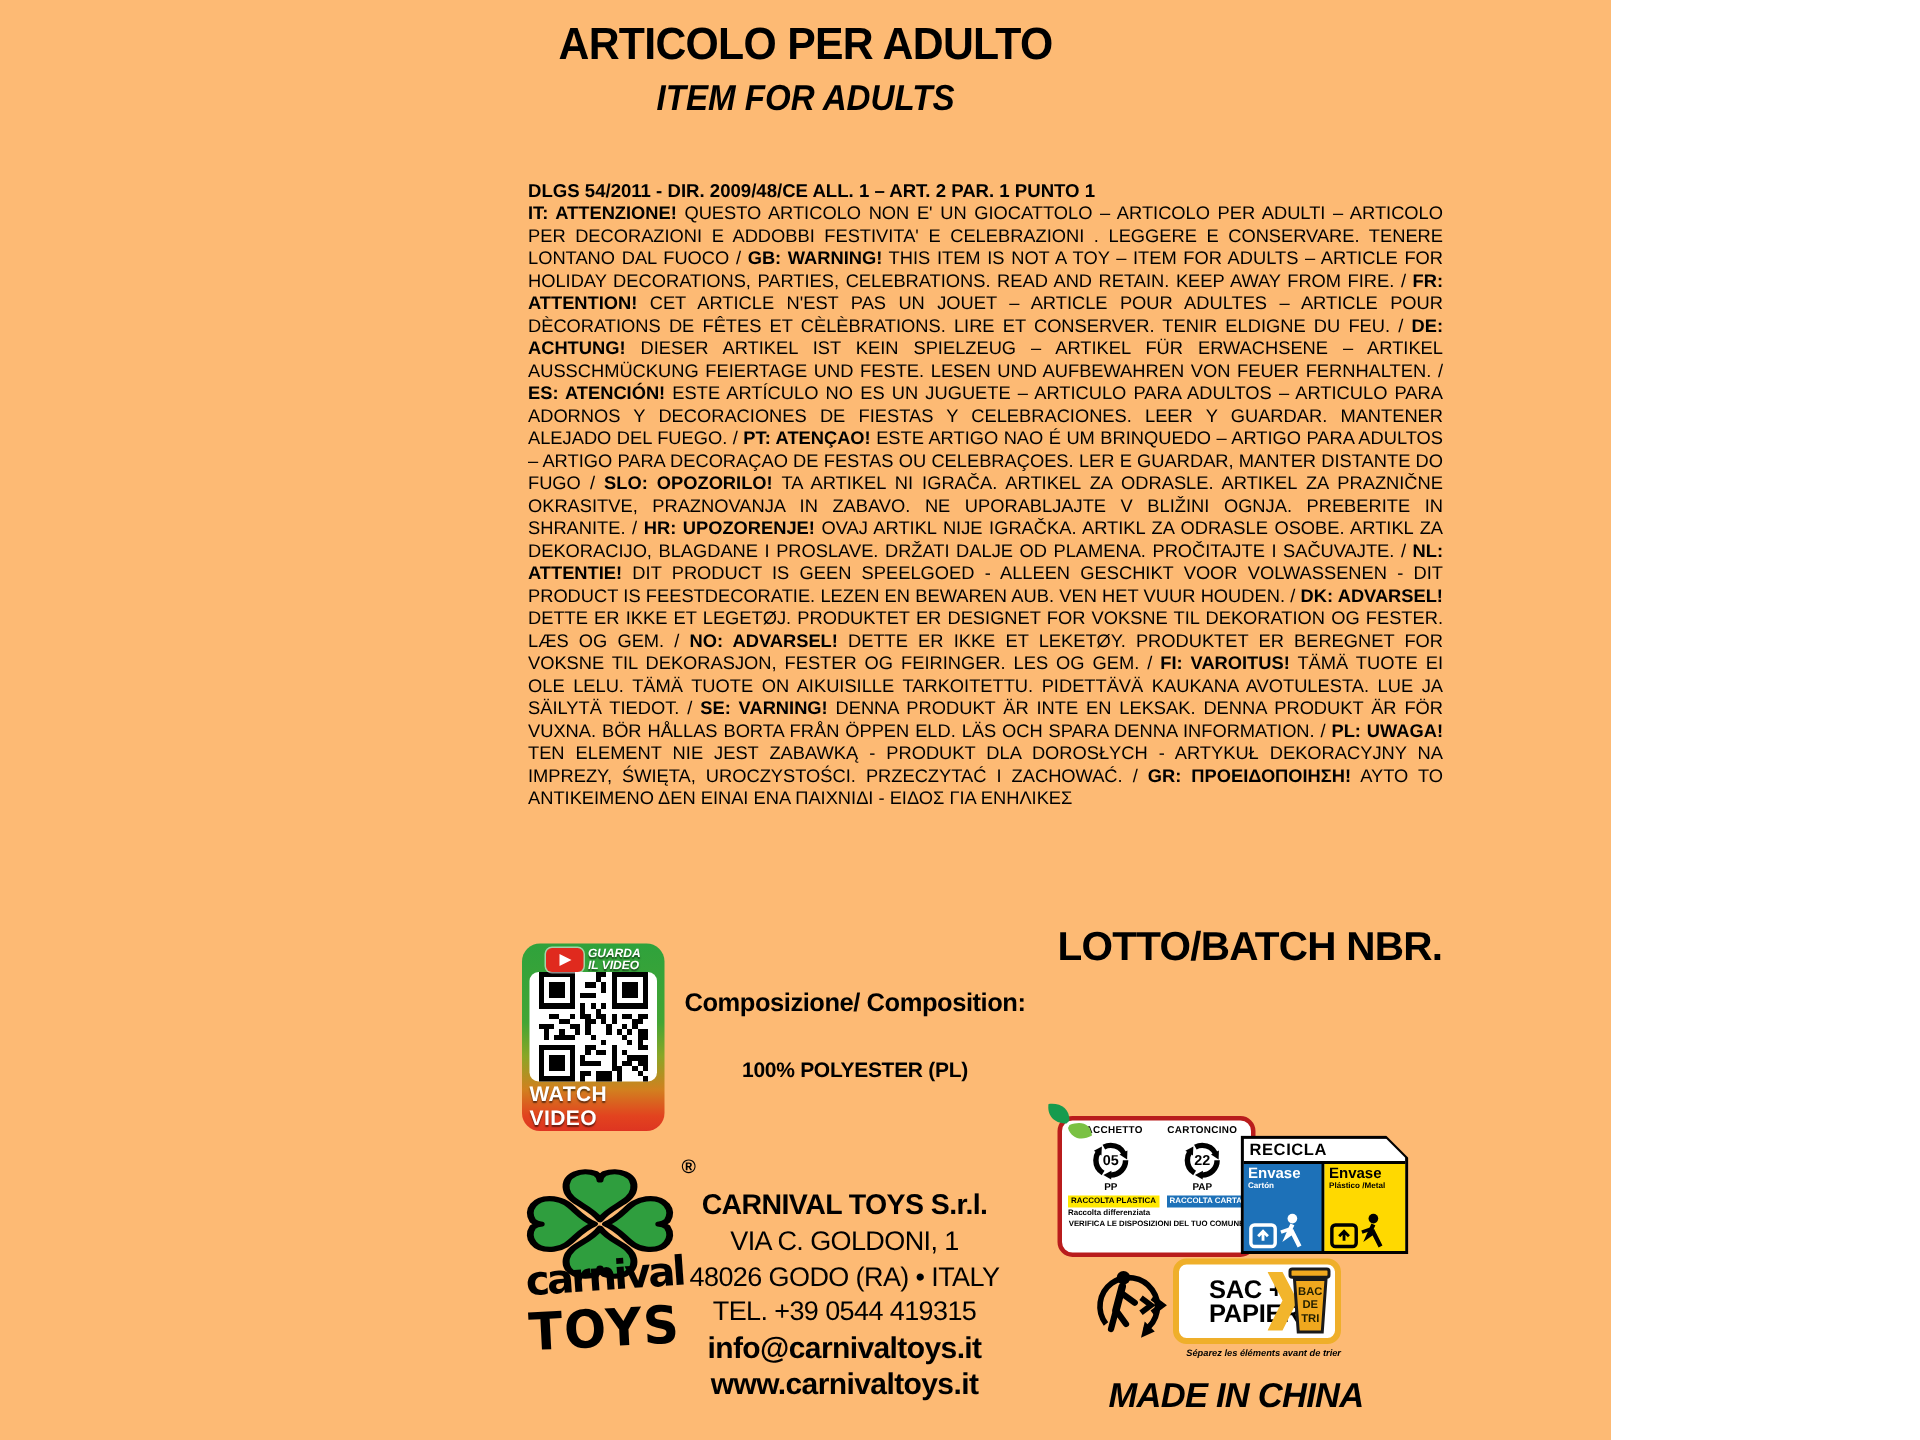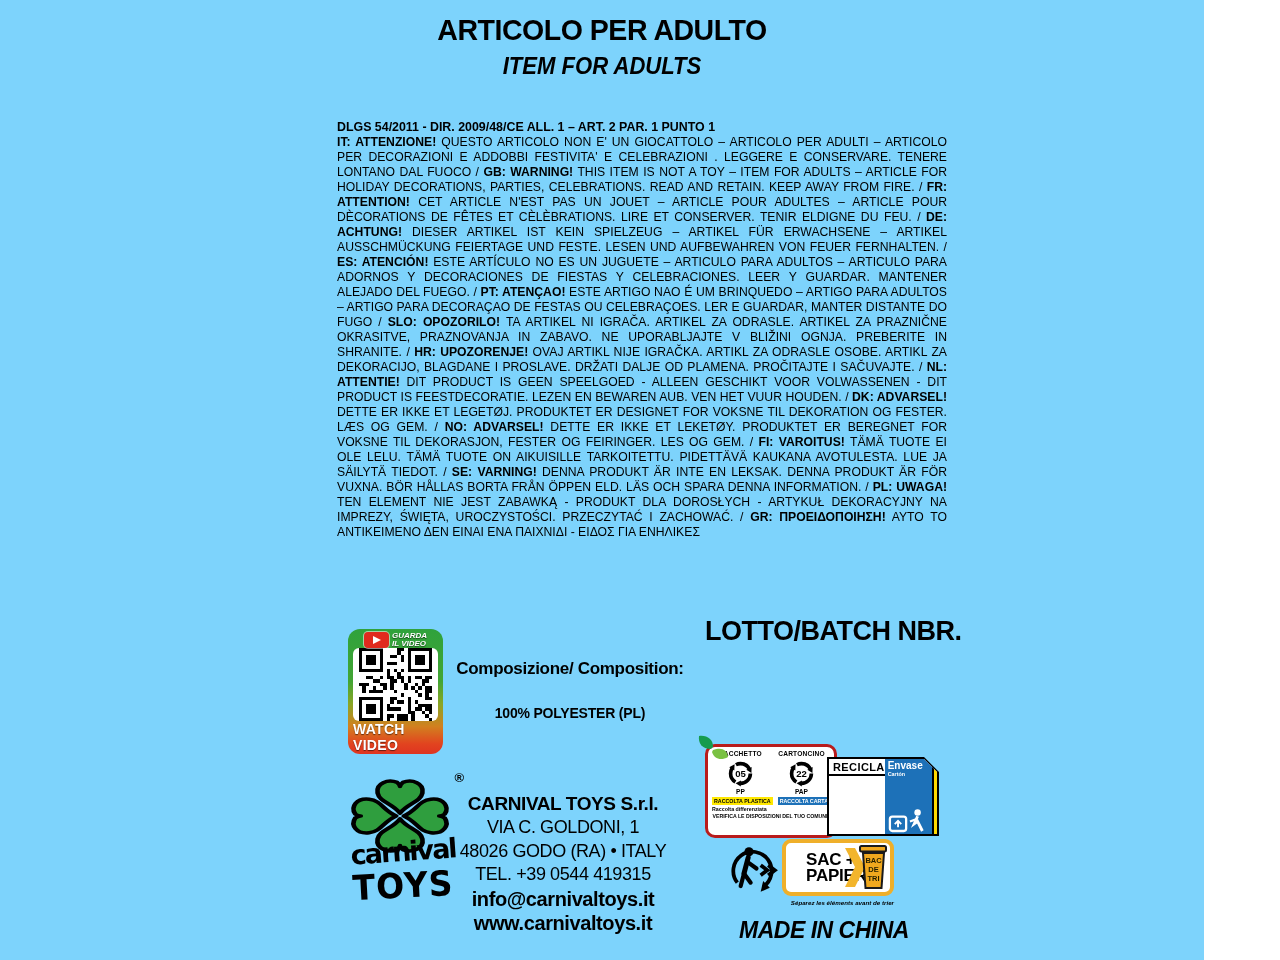--- a/index.html
+++ b/index.html
@@ -1,26 +1,26 @@
 <!DOCTYPE html>
 <html><head>
 <meta charset="utf-8">
 <style>
   html,body{margin:0;padding:0;background:#fff;}
-  .page{position:relative;width:1204px;height:960px;background:#7dd3fc;overflow:hidden;
+  .page{position:relative;width:1074px;height:960px;background:#fdba74;overflow:hidden;
         font-family:"Liberation Sans",sans-serif;color:#000;}
 
   
   .title{position:absolute;left:0;right:0;top:13px;text-align:center;
          font-size:30px;font-weight:800;letter-spacing:-.5px;transform:scaleX(.95);}
   .subtitle{position:absolute;left:0;right:0;top:52px;text-align:center;
             font-size:24px;font-weight:600;font-style:italic;transform:scaleX(.92);}
 
   
-  .warning{position:absolute;left:337px;top:120px;width:610px;}
+  .warning{position:absolute;left:352px;top:120px;width:610px;}
   .warning-heading{font-size:12.4px;font-weight:bold;line-height:15px;}
   .warning-text{font-size:12.2px;line-height:15px;text-align:justify;}
   .warning-text b{font-weight:bold;}
 
   
   .lotto{position:absolute;left:705px;top:616px;font-size:27px;font-weight:800;letter-spacing:-.5px;}
 
   
   .video-badge{position:absolute;left:348px;top:629px;width:95px;height:125px;border-radius:12px;
      background:linear-gradient(180deg,#2fa23c 0%,#43a534 42%,#8aa626 60%,#d2801f 78%,#e2431f 92%,#de3521 100%);
@@ -55,21 +55,21 @@
   .eco-tag{font-size:5.3px;font-weight:bold;padding:1px 2px;white-space:nowrap;}
   .eco-tag-yellow{background:#ffe800;color:#000;}
   .eco-tag-blue{background:#1d71b8;color:#fff;}
   .eco-note{font-size:5.3px;font-weight:bold;margin-top:1px;}
   .eco-footer{font-size:5.2px;font-weight:bold;text-align:center;margin-top:1px;white-space:nowrap;}
 
   
   .recicla{position:absolute;left:827px;top:757px;width:112px;height:79px;}
   .recicla-outer{width:100%;height:100%;background:#000;box-sizing:border-box;padding:2px;
       clip-path:polygon(0 0,calc(100% - 15px) 0,100% 15px,100% 100%,0 100%);}
-  .recicla-inner{width:100%;height:100%;background:#fff;display:flex;flex-direction:row;box-sizing:border-box;
+  .recicla-inner{width:100%;height:100%;background:#fff;display:flex;flex-direction:column;box-sizing:border-box;
       clip-path:polygon(0 0,calc(100% - 13px) 0,100% 13px,100% 100%,0 100%);}
   .recicla-header{height:15px;font-size:11px;font-weight:800;padding-left:4px;letter-spacing:.4px;
       border-bottom:2px solid #000;display:flex;align-items:center;}
   .recicla-panels{flex:1;display:flex;}
   .panel{width:50%;box-sizing:border-box;padding:2px 3px 1px;display:flex;flex-direction:column;}
   .panel-blue{background:#1d71b8;color:#fff;border-right:2px solid #000;}
   .panel-yellow{background:#ffd900;color:#000;}
   .panel-title{font-size:10px;font-weight:bold;line-height:10px;}
   .panel-sub{font-size:5.4px;font-weight:bold;line-height:6px;}
   .envase-icon{width:42px;height:25px;margin-top:auto;}

